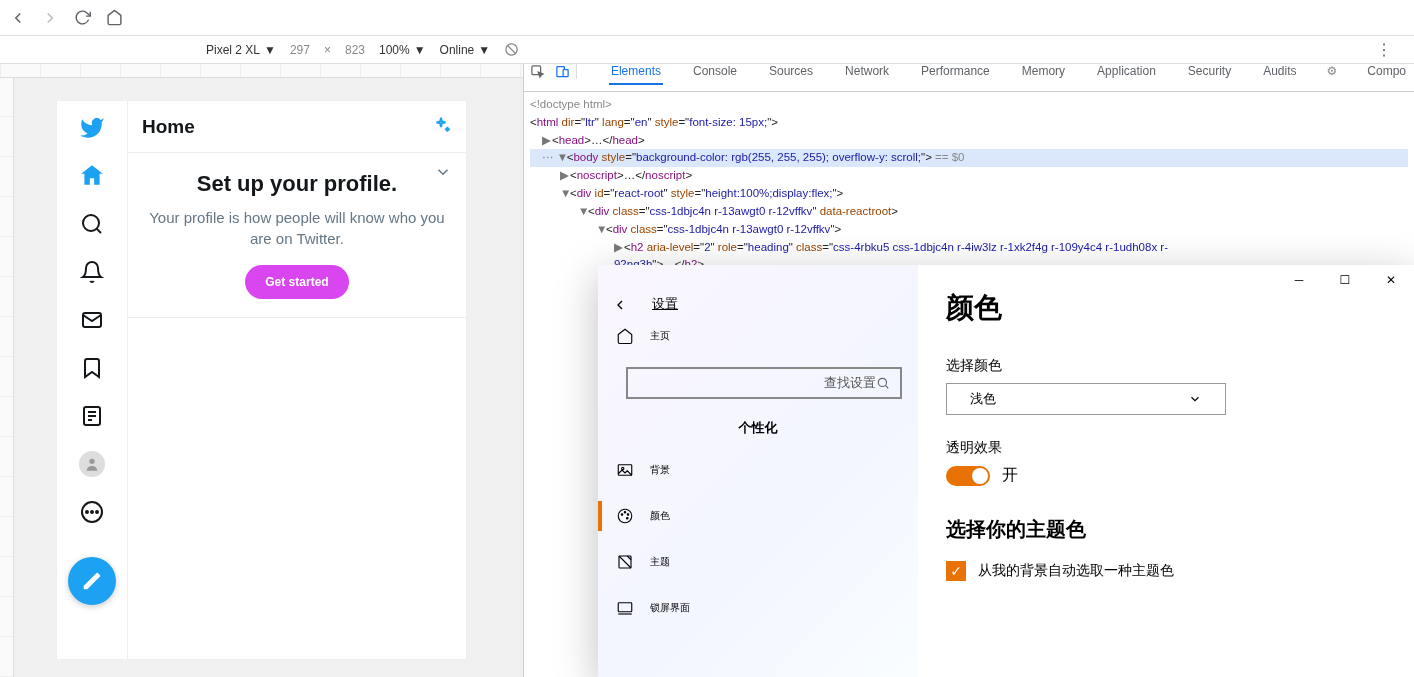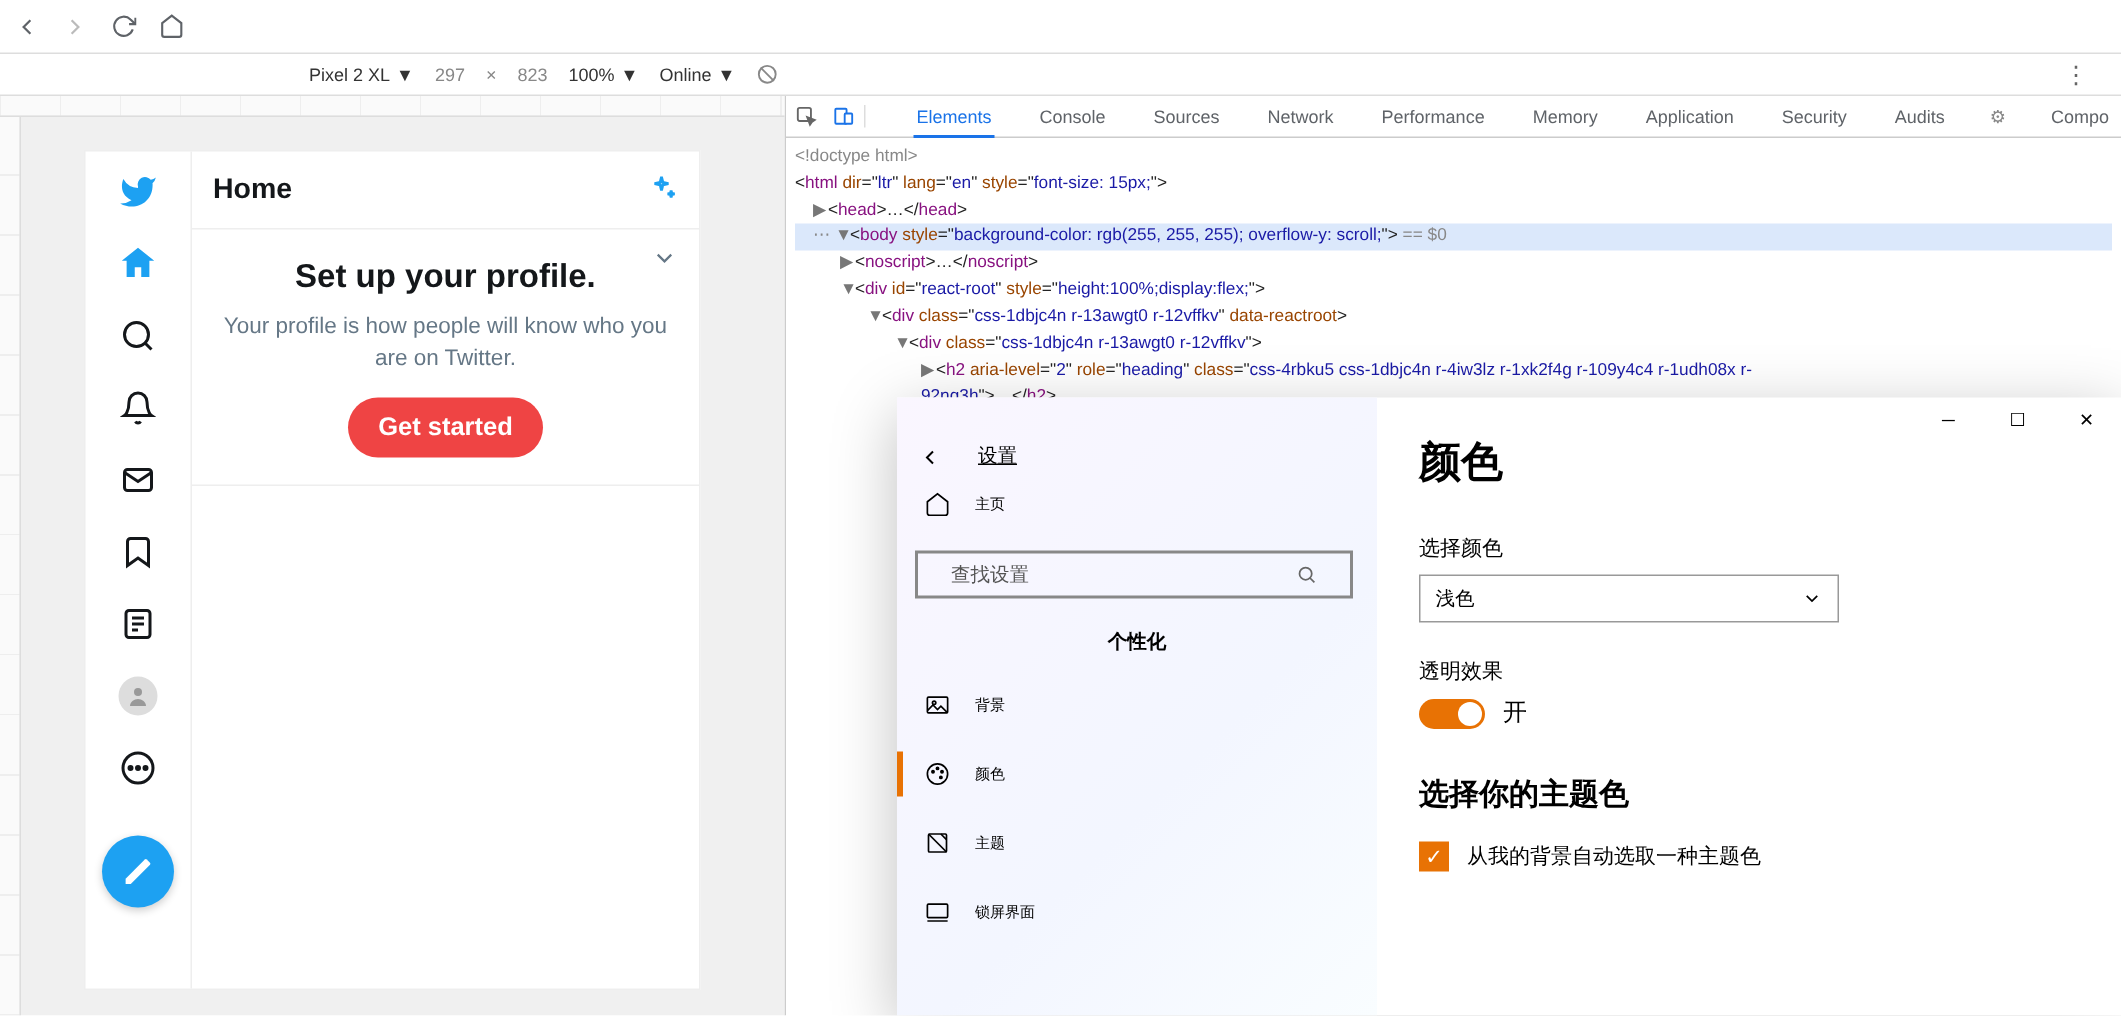--- a/index.html
+++ b/index.html
@@ -33,51 +33,51 @@
 .tw-rail .avatar { width: 26px; height: 26px; border-radius: 50%; background: #ddd; display: flex; align-items: center; justify-content: center; }
 .tw-rail .compose { width: 48px; height: 48px; border-radius: 50%; background: #1da1f2; display: flex; align-items: center; justify-content: center; color: #fff; box-shadow: 0 2px 6px rgba(0,0,0,.2); margin-top: 10px; }
 .tw-content { flex: 1; border-left: 1px solid #eee; }
 .tw-header { height: 52px; border-bottom: 1px solid #eee; display: flex; align-items: center; justify-content: space-between; padding: 0 14px; }
 .tw-header h1 { font-size: 19px; font-weight: 800; color: #14171a; }
 .tw-header .spark { color: #1da1f2; }
 .tw-card { padding: 18px 16px; border-bottom: 1px solid #eee; position: relative; }
 .tw-card .chev { position: absolute; right: 14px; top: 10px; color: #657786; }
 .tw-card h2 { font-size: 22px; font-weight: 800; text-align: center; color: #14171a; margin-bottom: 10px; }
 .tw-card p { font-size: 15px; text-align: center; color: #657786; line-height: 1.4; margin-bottom: 16px; }
-.tw-card button { display: block; margin: 0 auto; background: #ef4444; color: #fff; border: none; border-radius: 9999px; padding: 10px 20px; font-size: 17px; font-weight: 700; cursor: pointer; }
+.tw-card button { display: block; margin: 0 auto; background: #d946ef; color: #fff; border: none; border-radius: 9999px; padding: 10px 20px; font-size: 12px; font-weight: 700; cursor: pointer; }
 
 
 .devtools { flex: 1; border-left: 1px solid #ccc; display: flex; flex-direction: column; font-size: 12px; }
-.dt-tabs { height: 28px; display: flex; align-items: center; border-bottom: 1px solid #ccc; padding: 0 6px; gap: 28px; color: #5f6368; }
+.dt-tabs { height: 28px; display: flex; align-items: flex-start; border-bottom: 1px solid #ccc; padding: 0 6px; gap: 28px; color: #5f6368; }
 .dt-tabs .pre-icons { display: flex; gap: 10px; padding-right: 6px; border-right: 1px solid #ddd; margin-right: 4px; }
 .dt-tabs .tab { cursor: pointer; padding: 0 2px; }
 .dt-tabs .tab.active { color: #1a73e8; border-bottom: 2px solid #1a73e8; padding-bottom: 5px; margin-bottom: -7px; }
 .dt-dom { flex: 1; font-family: Menlo, Consolas, monospace; font-size: 11.5px; padding: 4px 6px; color: #222; line-height: 1.55; white-space: nowrap; overflow: hidden; }
 .dt-dom .ln { display: block; }
 .dt-dom .i1 { padding-left: 12px; } .dt-dom .i2 { padding-left: 30px; } .dt-dom .i3 { padding-left: 48px; } .dt-dom .i4 { padding-left: 66px; } .dt-dom .i5 { padding-left: 84px; }
 .tg { color: #881280; } .an { color: #994500; } .av { color: #1a1aa6; } .gray { color: #888; }
 .dt-dom .hl { background: #dbe8fb; display: block; padding-left: 12px; }
 .tri { display: inline-block; width: 10px; color: #777; }
 .rlinks { position: absolute; right: 10px; bottom: 60px; display: flex; flex-direction: column; gap: 22px; }
 .rlinks a { color: #1a0dab; font-size: 12px; text-decoration: underline; }
 
 
 .settings-win { position: absolute; left: 598px; top: 265px; width: 816px; height: 412px; background: #fff; box-shadow: 0 10px 40px rgba(0,0,0,.25); display: flex; }
 .sw-left { width: 320px; background: linear-gradient(135deg,#faf6ff 0%,#f3f6ff 60%,#f9fdff 100%); padding: 8px 0 0 0; }
 .sw-top { height: 40px; display: flex; align-items: flex-end; padding: 0 14px; gap: 24px; font-size: 13px; color: #000; text-decoration: underline; }
-.sw-search { margin: 8px 16px 14px 12px; height: 32px; border: 2px solid #888; display: flex; align-items: center; padding: 0 22px; justify-content: space-between; color: #555; font-size: 13px; }
+.sw-search { margin: 8px 16px 14px 28px; height: 32px; border: 2px solid #888; display: flex; align-items: center; padding: 0 10px; justify-content: flex-end; color: #555; font-size: 13px; }
 .sw-section { font-size: 13px; font-weight: 600; padding: 6px 18px 10px 18px; color: #000; text-align: center; }
 .sw-item { height: 46px; display: flex; align-items: center; gap: 16px; padding: 0 18px; font-size: 10px; color: #000; cursor: pointer; position: relative; }
 .sw-item.active::before { content: ""; position: absolute; left: 0; top: 8px; bottom: 8px; width: 4px; background: #e87204; }
 .sw-right { flex: 1; padding: 24px 28px 0 28px; position: relative; }
 .sw-winbtns { position: absolute; right: 0; top: -0px; display: flex; }
 .sw-winbtn { width: 46px; height: 30px; display: flex; align-items: center; justify-content: center; font-size: 12px; cursor: pointer; }
 .sw-right h1 { font-size: 28px; font-weight: 600; margin-bottom: 30px; }
 .sw-label { font-size: 14px; margin-bottom: 8px; color: #000; }
-.sw-select { width: 280px; height: 32px; border: 1px solid #999; display: flex; align-items: center; justify-content: space-between; padding: 0 10px; font-size: 13px; cursor: pointer; margin-bottom: 24px; }
+.sw-select { width: 280px; height: 32px; border: 1px solid #999; display: flex; align-items: center; justify-content: space-between; padding: 0 23px; font-size: 13px; cursor: pointer; margin-bottom: 24px; }
 .sw-toggle-row { display: flex; align-items: center; gap: 12px; margin-bottom: 30px; }
 .sw-toggle { width: 44px; height: 20px; border-radius: 10px; background: #e87204; position: relative; cursor: pointer; }
 .sw-toggle::after { content: ""; position: absolute; right: 2px; top: 2px; width: 16px; height: 16px; background: #fff; border-radius: 50%; }
 .sw-h2 { font-size: 20px; font-weight: 600; margin-bottom: 18px; }
 .sw-check-row { display: flex; align-items: center; gap: 12px; font-size: 14px; }
 .sw-check { width: 20px; height: 20px; background: #e87204; display: flex; align-items: center; justify-content: center; color: #fff; font-size: 14px; }
 
 svg { display: block; }
 </style>
 </head>

